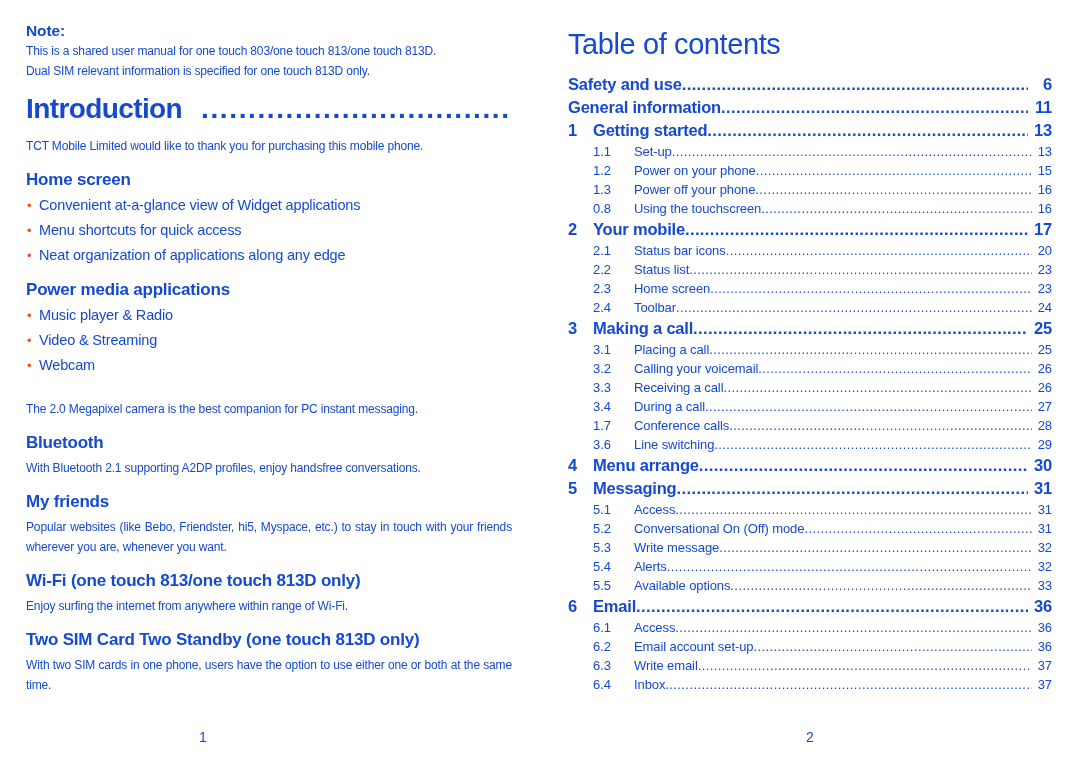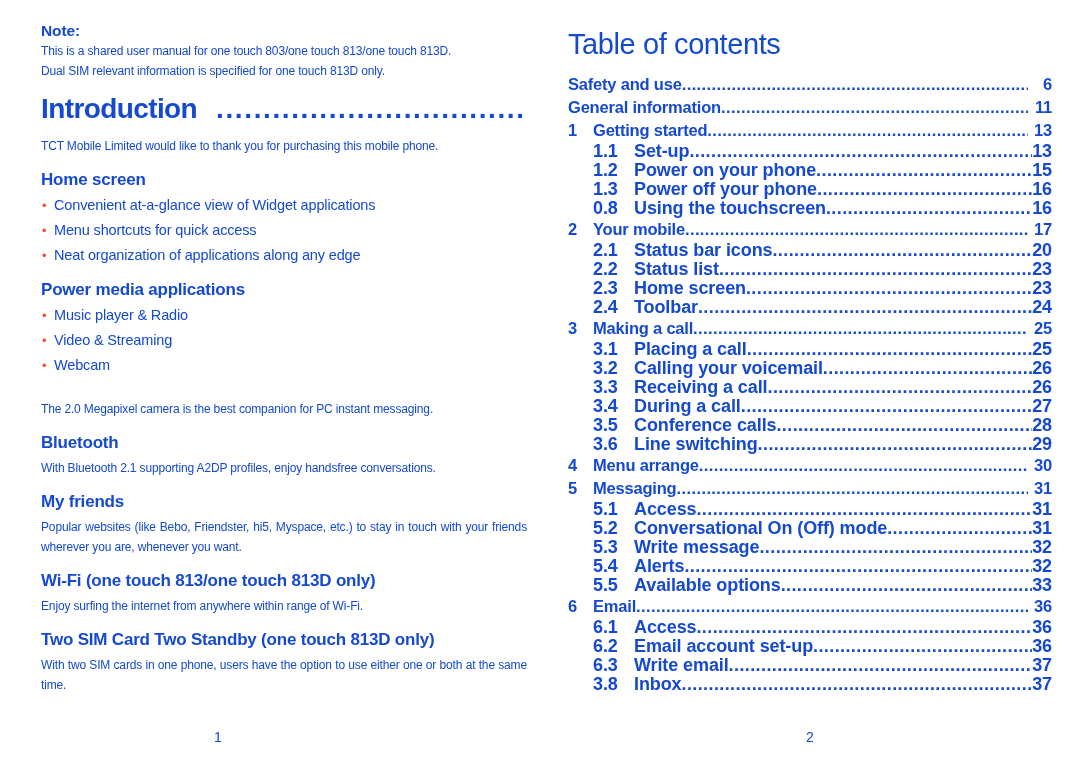--- a/index.html
+++ b/index.html
@@ -15,21 +15,21 @@
     color: #1449d0;
     overflow: hidden;
   }
 
   .page {
     position: absolute;
     top: 0;
     width: 540px;
     height: 767px;
   }
-  .page-left  { left: 15px; }
+  .page-left  { left: 0; }
   .page-right { left: 540px; }
 
   .col-inner-left {
     position: absolute;
     left: 26px;
     top: 22px;
     width: 486px;
   }
   .col-inner-right {
     position: absolute;
@@ -151,22 +151,22 @@
     letter-spacing: -0.2px;
   }
   .toc-l1 .toc-num {
     flex: 0 0 auto;
     width: 25px;
   }
   .toc-l1 .toc-label { flex: 0 0 auto; }
 
   
   .toc-l2 {
-    font-size: 18px;
-    font-weight: bold;
+    font-size: 13px;
+    font-weight: normal;
     line-height: 19px;
     letter-spacing: -0.1px;
   }
   .toc-l2 .toc-num {
     flex: 0 0 auto;
     width: 41px;
     margin-left: 25px;
   }
   .toc-l2 .toc-label { flex: 0 0 auto; }
 
@@ -326,21 +326,21 @@
           <span class="toc-dots">........................................................................................................................................................................................................</span>
           <span class="toc-page">26</span>
         </li>
         <li class="toc-row toc-l2">
           <span class="toc-num">3.4</span>
           <span class="toc-label">During a call  </span>
           <span class="toc-dots">........................................................................................................................................................................................................</span>
           <span class="toc-page">27</span>
         </li>
         <li class="toc-row toc-l2">
-          <span class="toc-num">3.5</span>
+          <span class="toc-num">1.7</span>
           <span class="toc-label">Conference calls </span>
           <span class="toc-dots">........................................................................................................................................................................................................</span>
           <span class="toc-page">28</span>
         </li>
         <li class="toc-row toc-l2">
           <span class="toc-num">3.6</span>
           <span class="toc-label">Line switching</span>
           <span class="toc-dots">........................................................................................................................................................................................................</span>
           <span class="toc-page">29</span>
         </li>
@@ -404,21 +404,21 @@
           <span class="toc-dots">........................................................................................................................................................................................................</span>
           <span class="toc-page">36</span>
         </li>
         <li class="toc-row toc-l2">
           <span class="toc-num">6.3</span>
           <span class="toc-label">Write email</span>
           <span class="toc-dots">........................................................................................................................................................................................................</span>
           <span class="toc-page">37</span>
         </li>
         <li class="toc-row toc-l2">
-          <span class="toc-num">3.8</span>
+          <span class="toc-num">6.4</span>
           <span class="toc-label">Inbox</span>
           <span class="toc-dots">........................................................................................................................................................................................................</span>
           <span class="toc-page">37</span>
         </li>
       </ul>
   </div>
 
   <div class="folio folio-right">2</div>
 </div>
 

